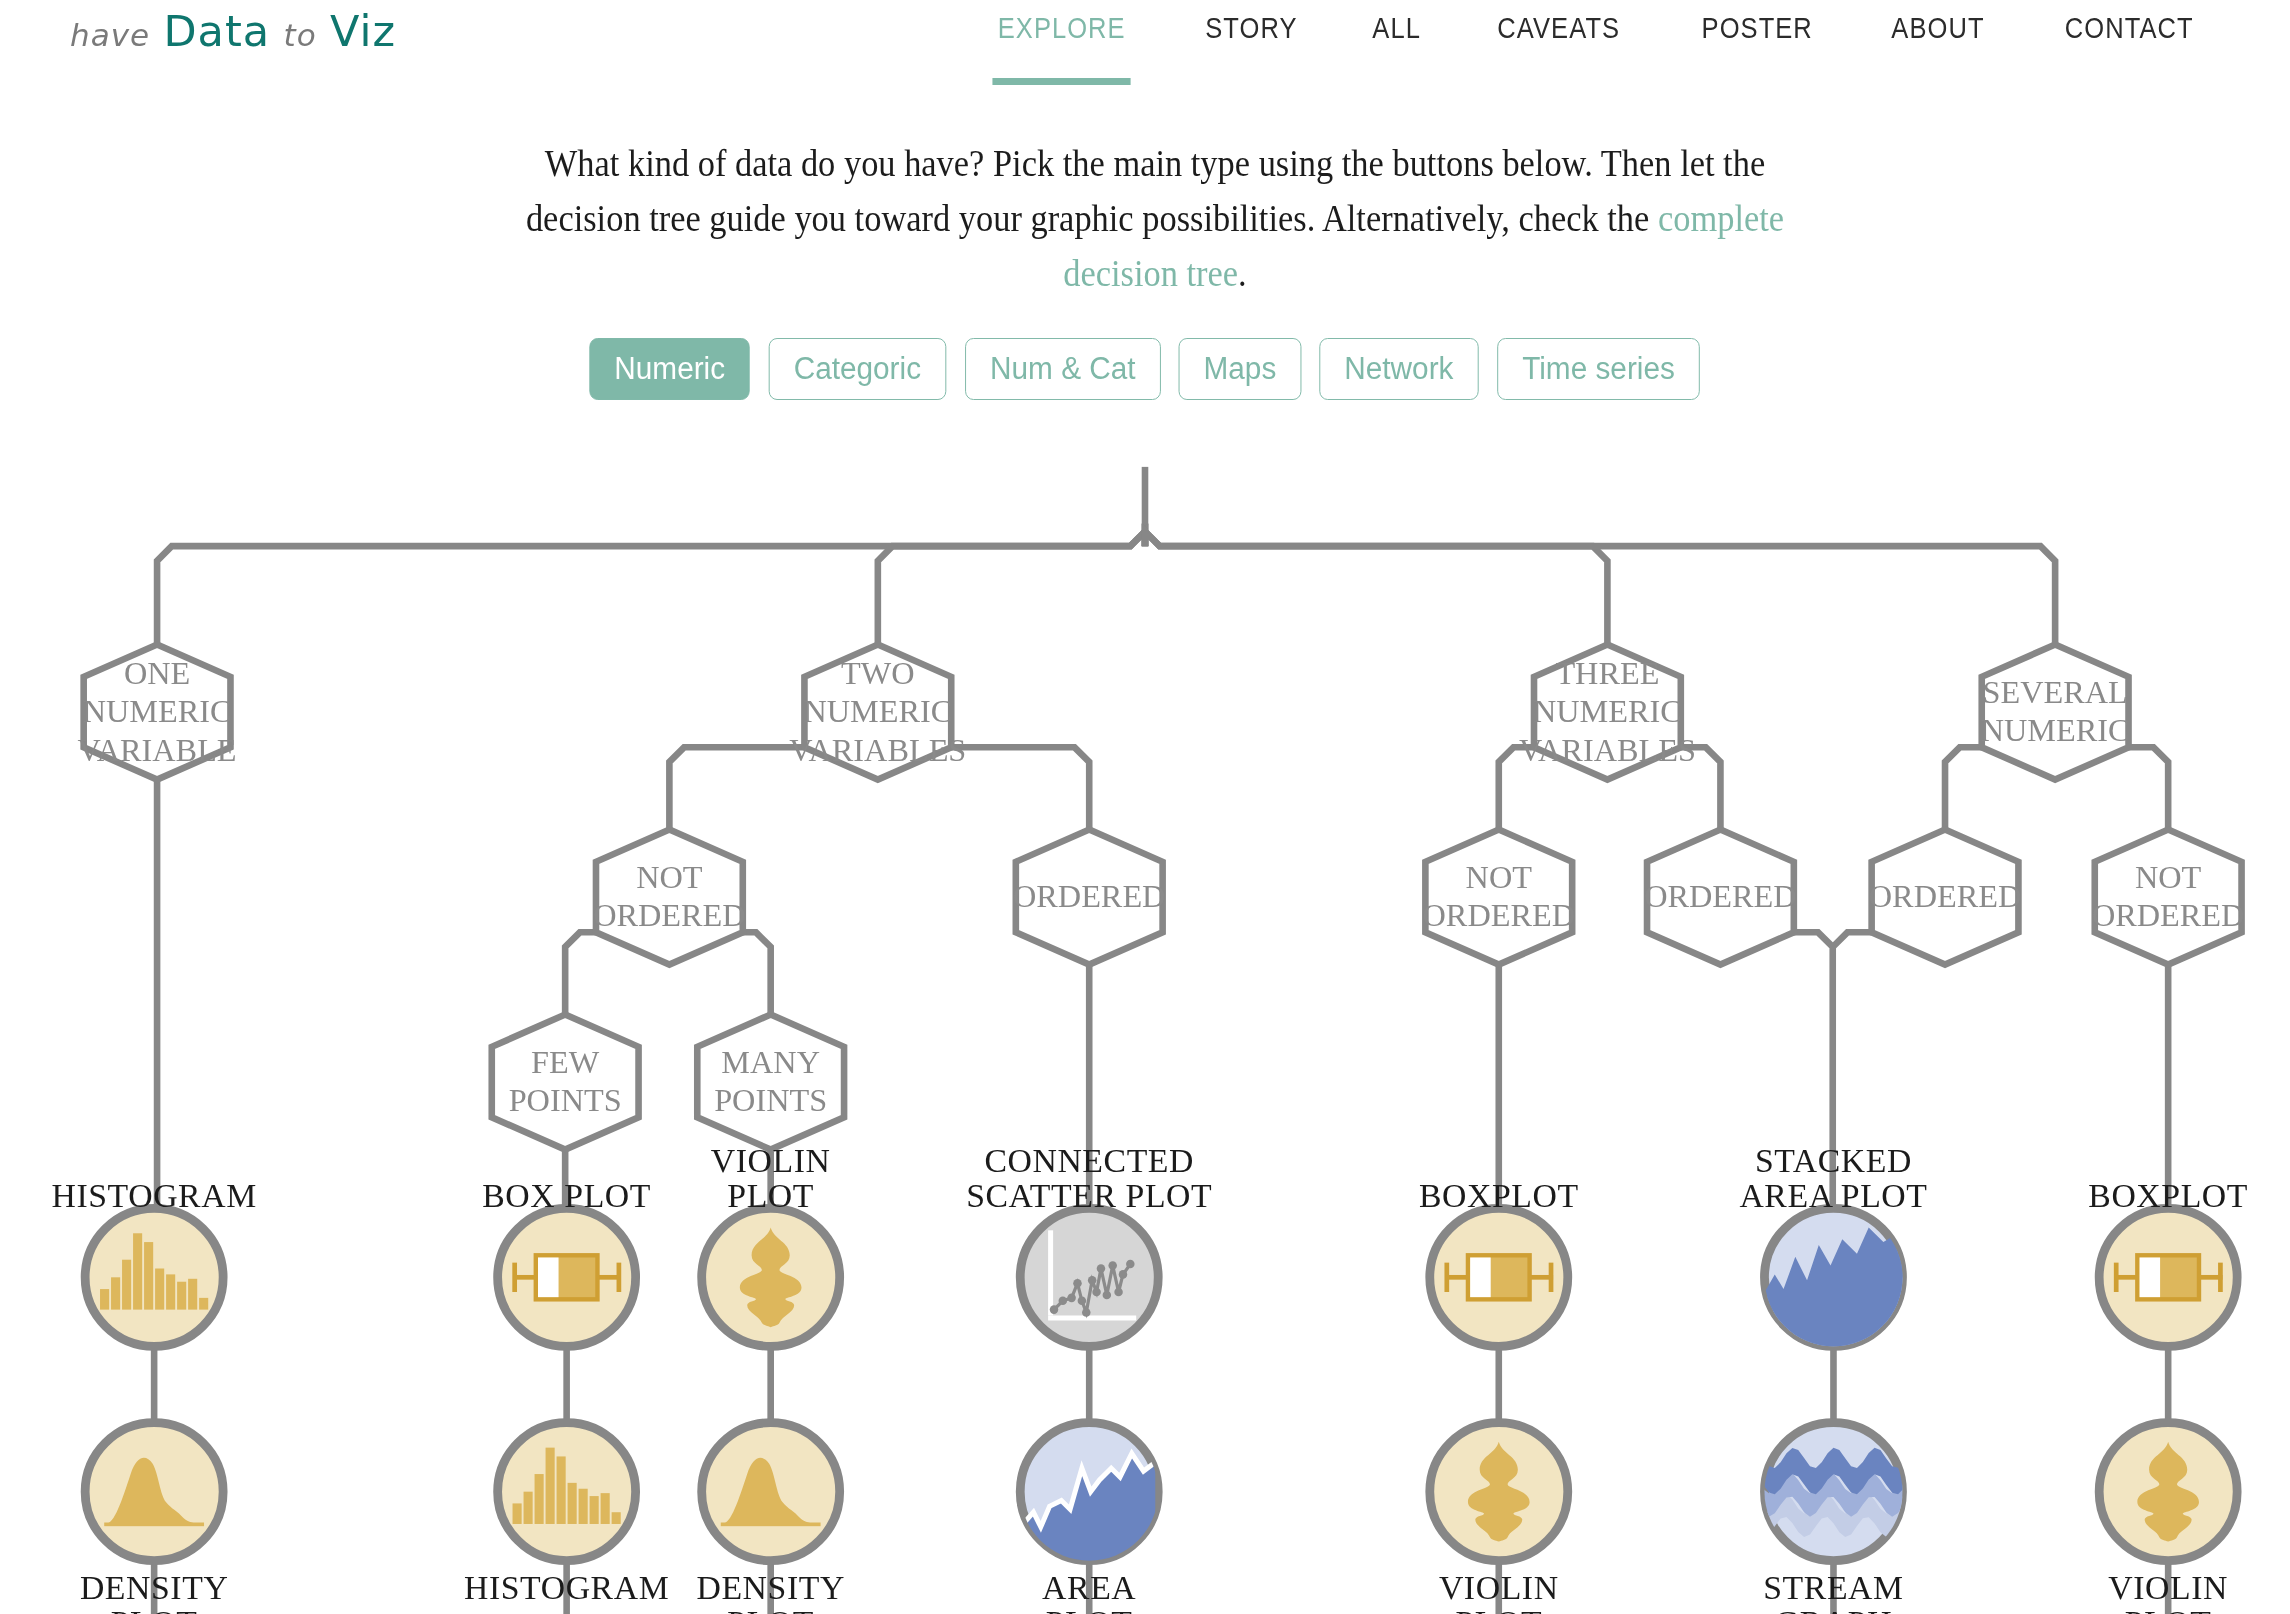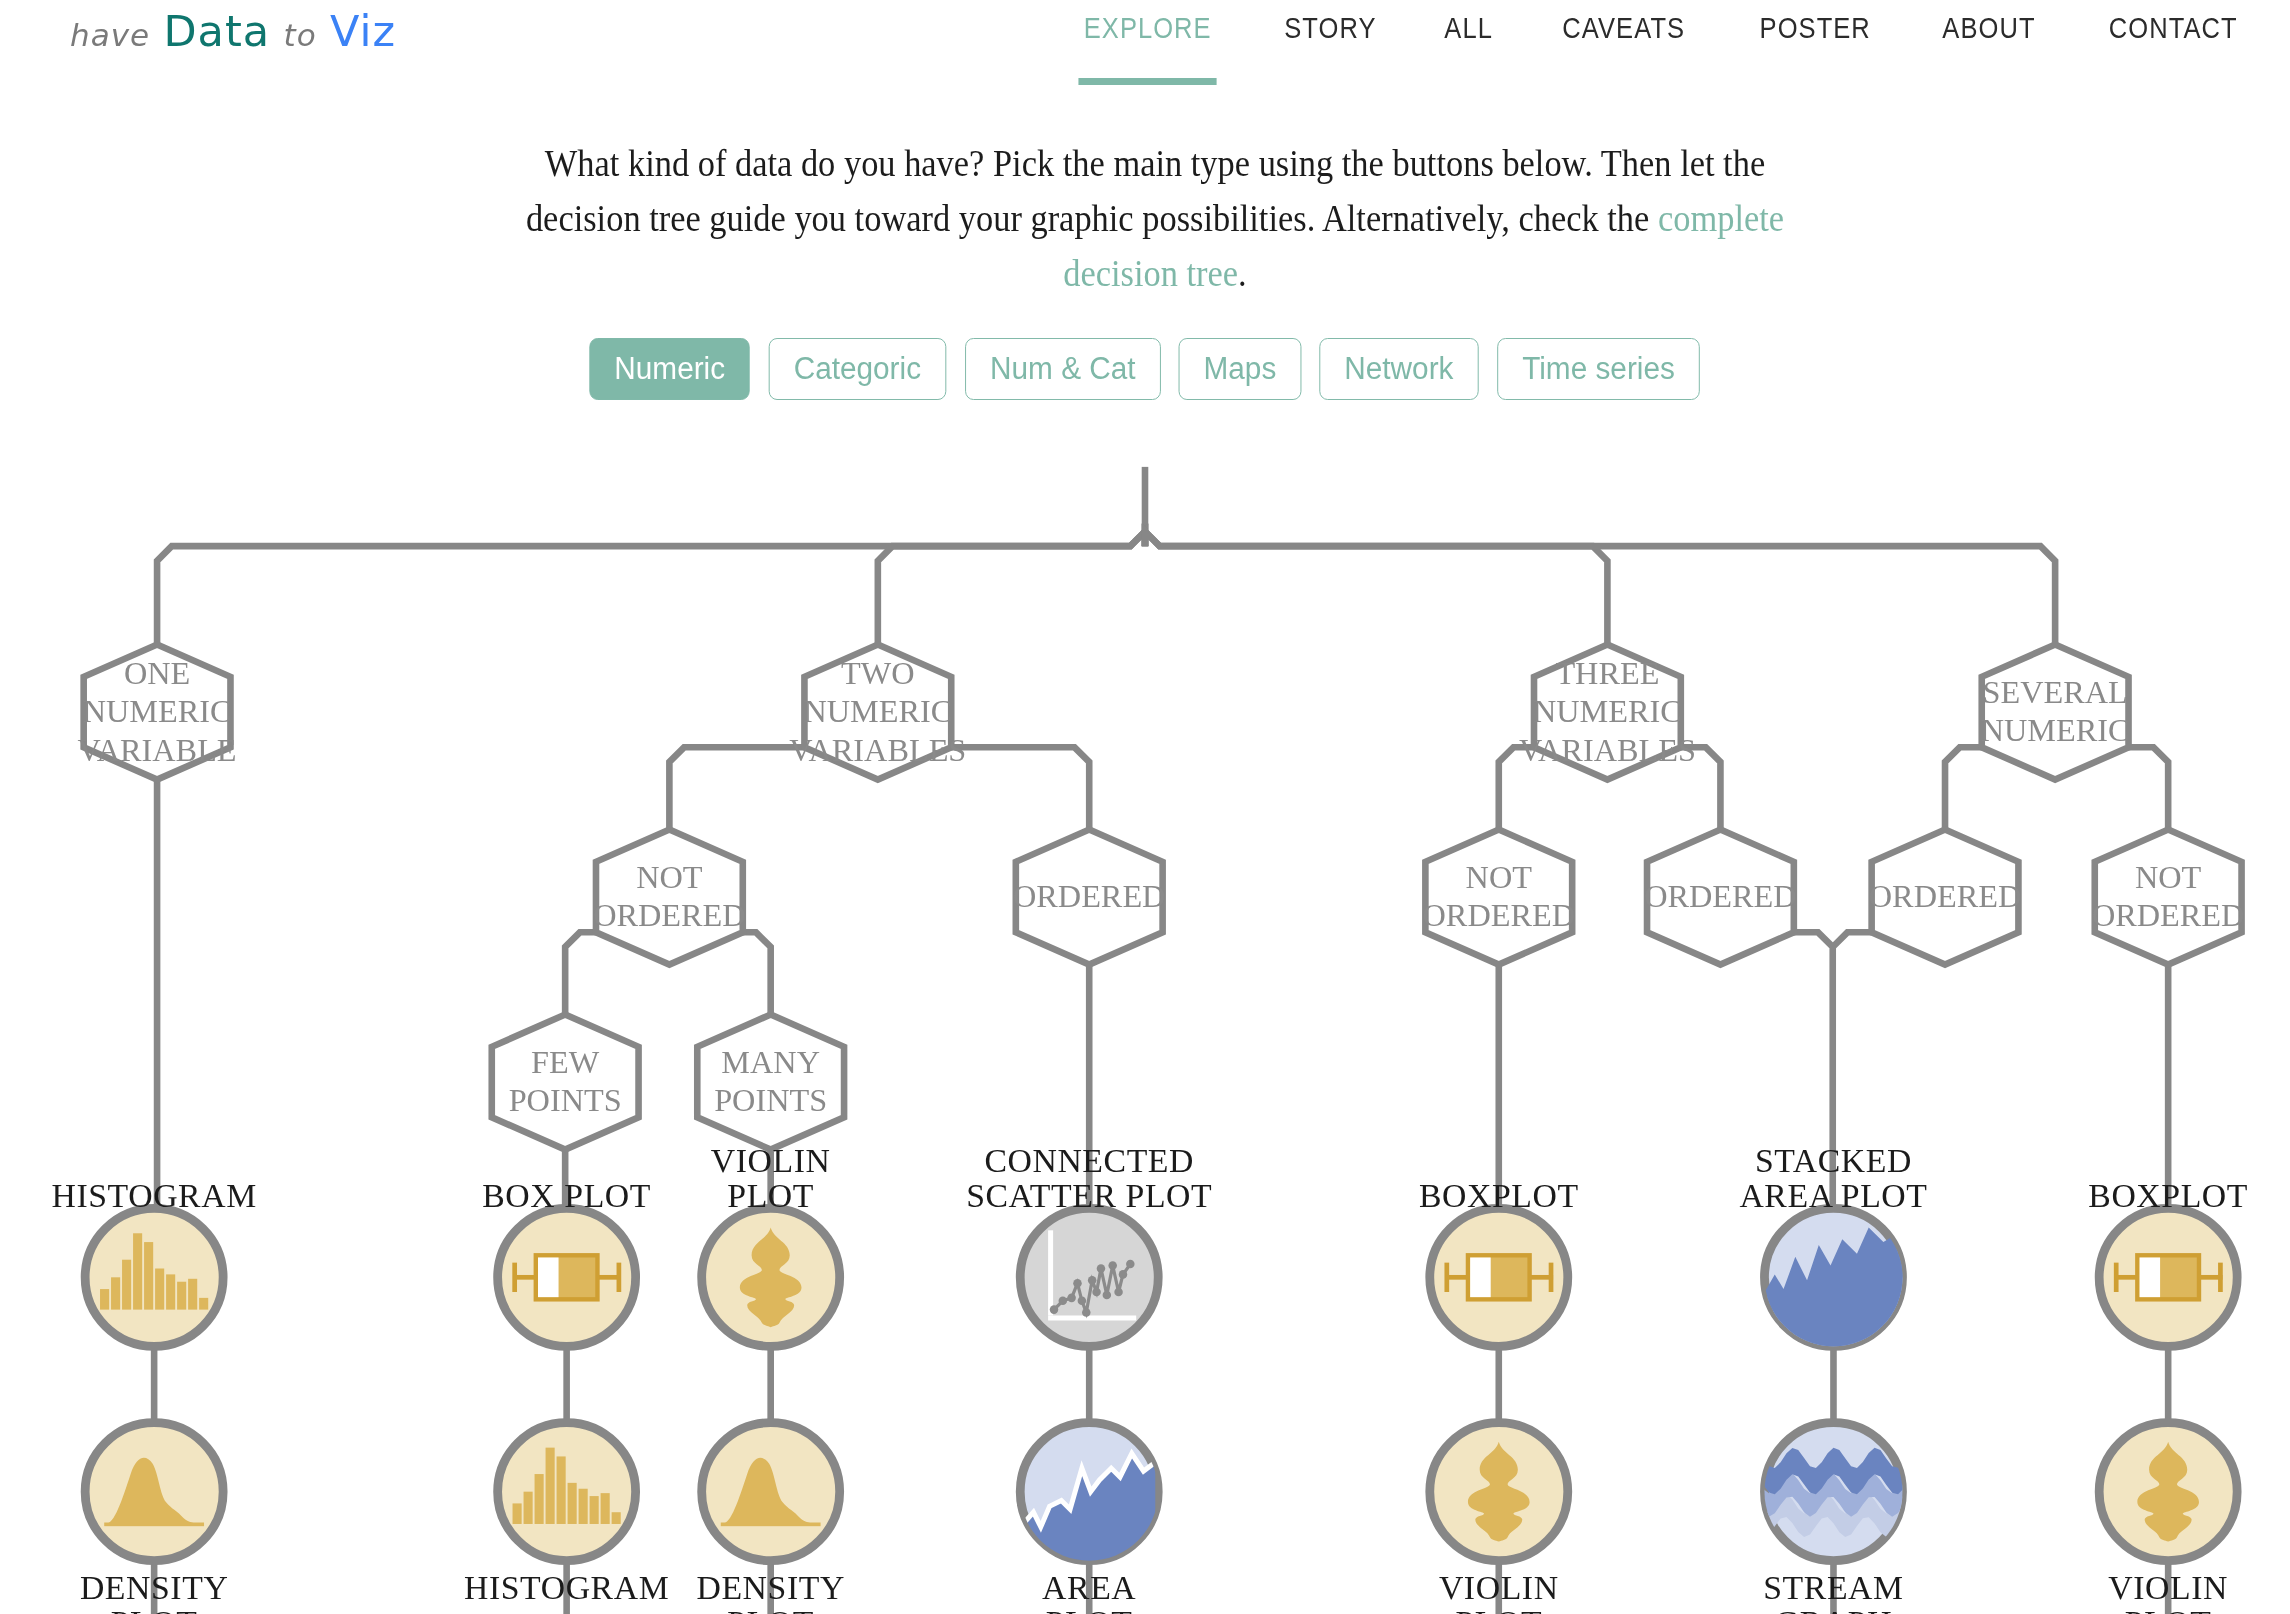--- a/index.html
+++ b/index.html
@@ -20,25 +20,25 @@
     position: absolute; left: 70px; top: 5.8px;
     font-family: "DejaVu Sans", sans-serif;
     font-size: 39px; letter-spacing: 1px;
     white-space: nowrap;
   }
   #logo .w-from, #logo .w-to {
     color: #7a7a7a; font-size: 31px; font-style: italic;
     font-family: "DejaVu Sans", sans-serif;
   }
   #logo .w-data { color: #0f766e; font-size: 43px; font-weight: 400; }
-  #logo .w-viz  { color: #3b82f6; font-size: 43px; font-weight: 400; }
+  #logo .w-viz  { color: #0f766e; font-size: 43px; font-weight: 400; }
 
   #nav {
-    position: absolute; left: 1048px; top: 7.8px;
-    display: flex; align-items: flex-start; gap: 4px;
+    position: absolute; left: 962px; top: 7.8px;
+    display: flex; align-items: flex-start; gap: 11px;
   }
   .nav-item {
     font-family: "Liberation Sans", sans-serif;
     font-size: 29px;
     letter-spacing: 1.2px;
     color: #2b2b2b;
     padding: 3.9px 27px 11.6px 27px;
     position: relative;
     cursor: pointer;
     white-space: nowrap;

